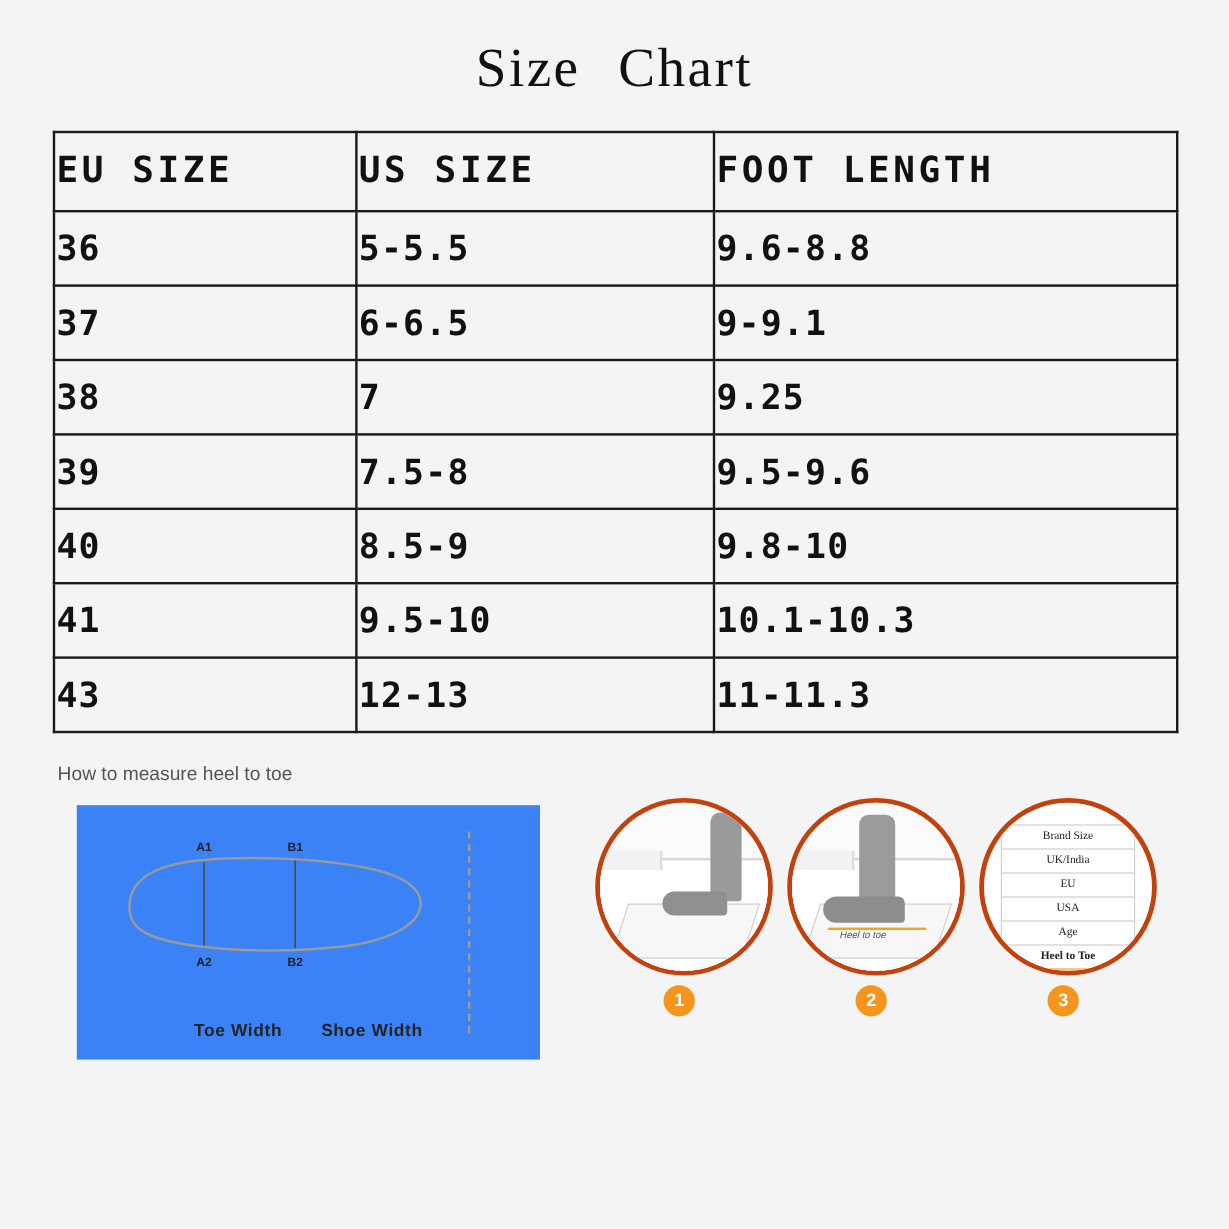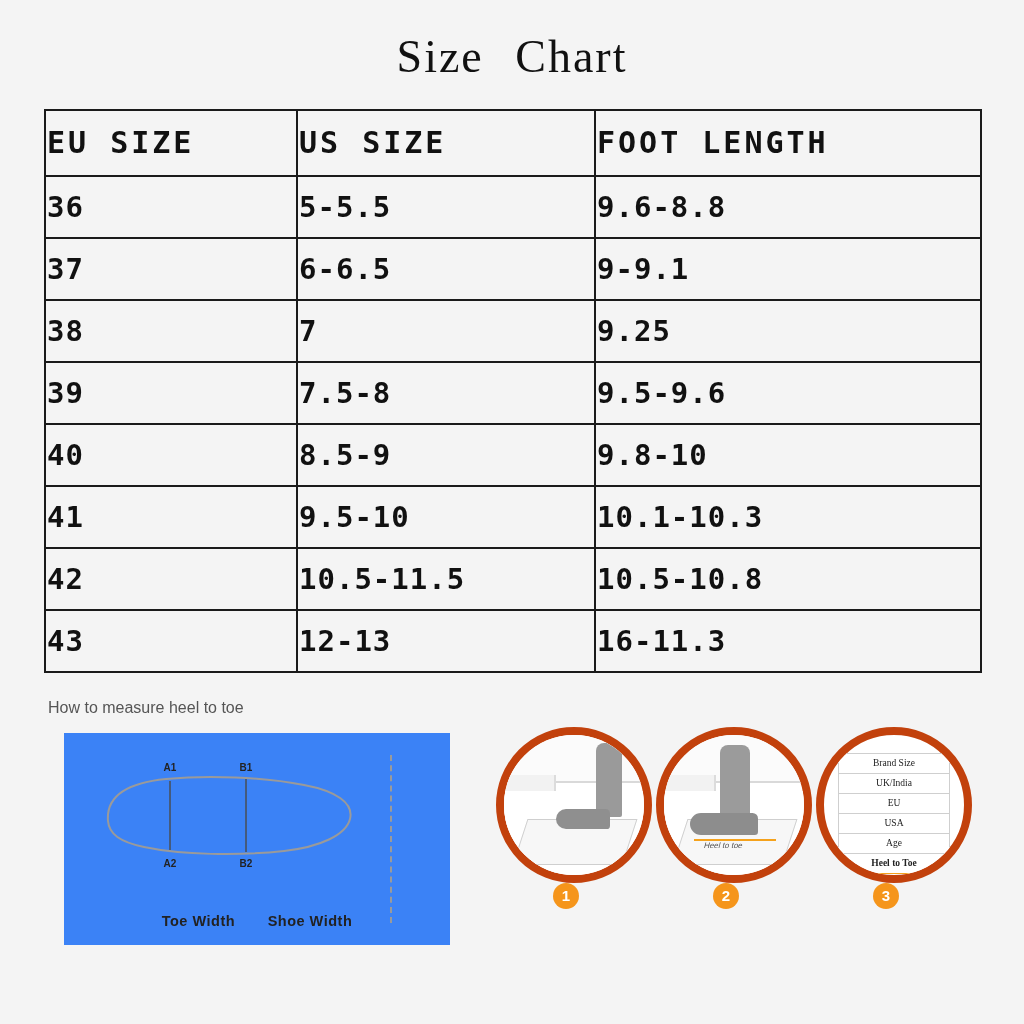--- a/index.html
+++ b/index.html
@@ -123,21 +123,21 @@
     width: 140px;
   }
   .step.s1 { left: 0; }
   .step.s2 { left: 160px; }
   .step.s3 { left: 320px; }
 
   .circle {
     width: 140px;
     height: 140px;
     border-radius: 50%;
-    border: 8px solid #c2410c;
+    border: 4px solid #c2410c;
     overflow: hidden;
     position: relative;
     background: #ffffff;
   }
   .step-num {
     position: absolute;
     left: 50%;
     transform: translateX(-50%);
     top: 156px;
     width: 26px;
@@ -261,28 +261,23 @@
         <td>40</td>
         <td>8.5-9</td>
         <td>9.8-10</td>
       </tr>
       <tr>
         <td>41</td>
         <td>9.5-10</td>
         <td>10.1-10.3</td>
       </tr>
       <tr>
-        <td>42</td>
-        <td>10.5-11.5</td>
-        <td>10.5-10.8</td>
-      </tr>
-      <tr>
         <td>43</td>
         <td>12-13</td>
-        <td>16-11.3</td>
+        <td>11-11.3</td>
       </tr>
     </tbody>
   </table>
 </div>
 
 <div class="howto-title">How to measure heel to toe</div>
 
 <div class="bottom-area">
 
   <div class="sole-panel">

